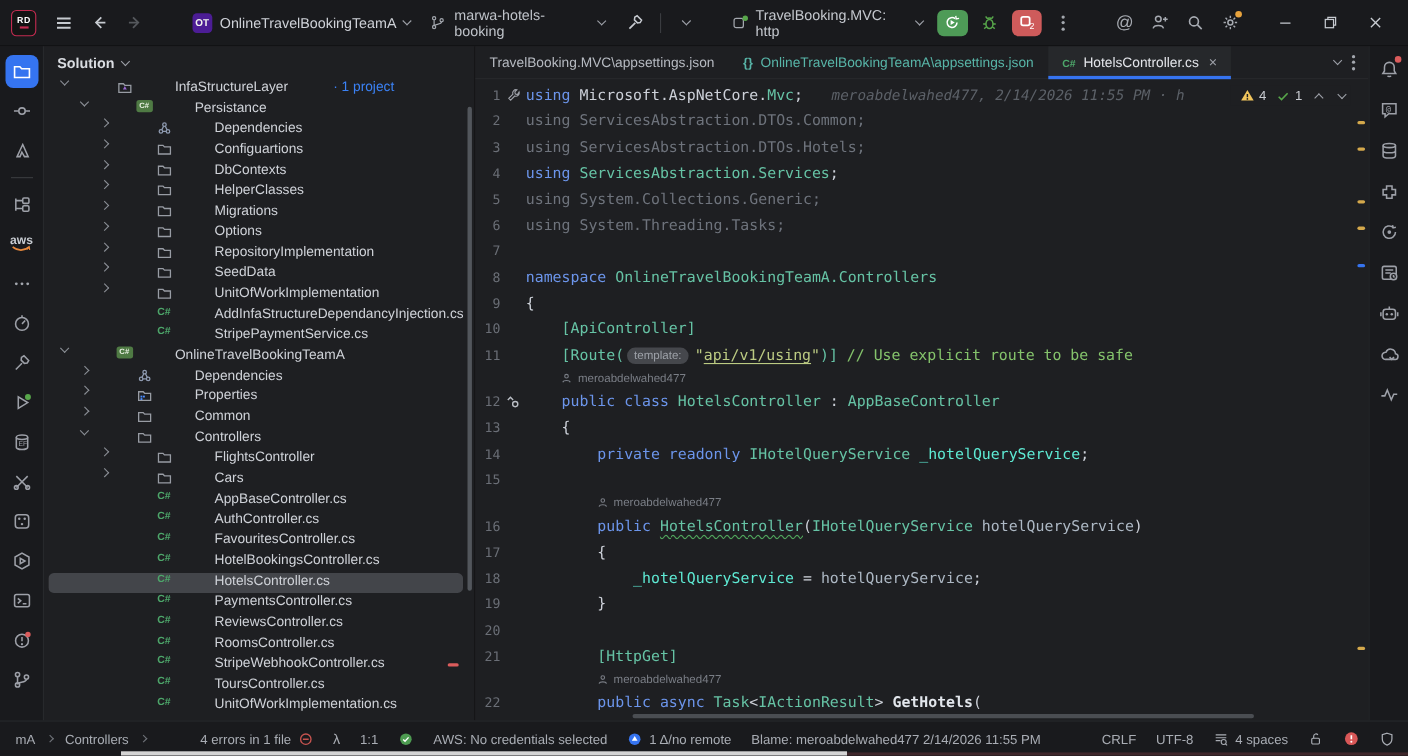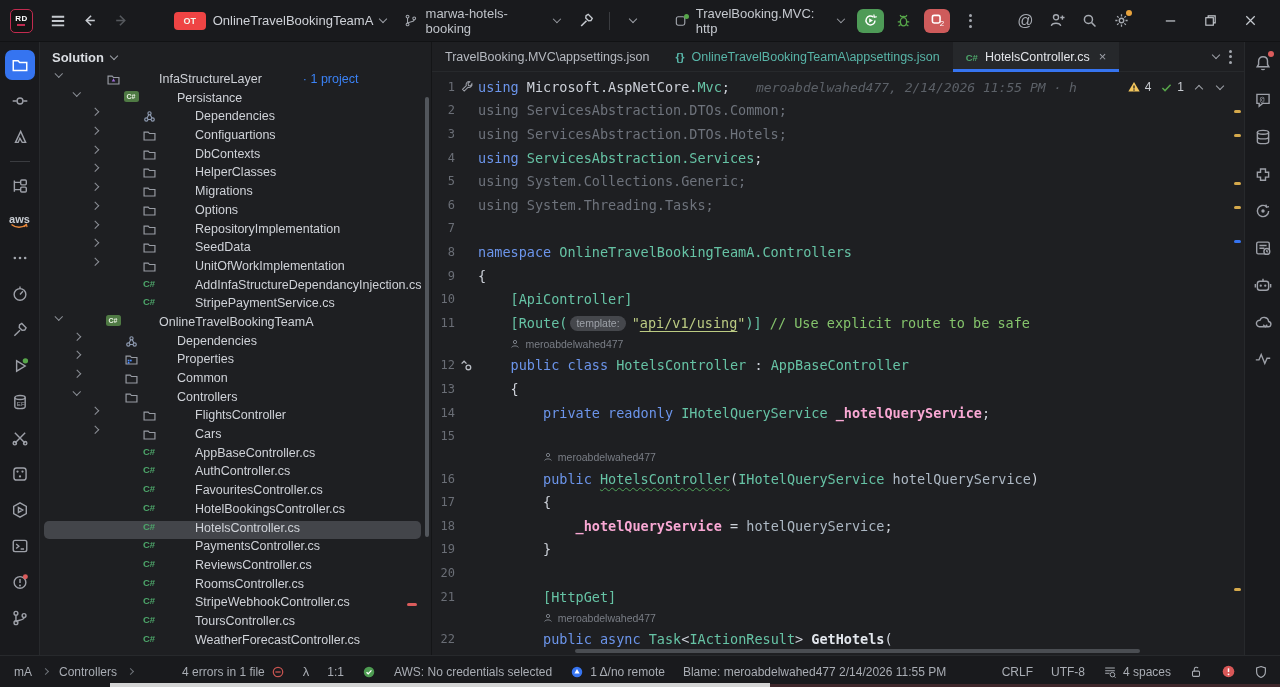--- a/index.html
+++ b/index.html
@@ -11,21 +11,21 @@
   .titlebar { position:absolute; top:0; left:0; right:0; height:42px; background:#191A1D;
     border-bottom:1px solid #111214; display:flex; align-items:center; padding:0 10px; gap:2px;
     color:#CFD2D8; font-size:13px; }
   .tb-btn { height:30px; min-width:30px; display:flex; align-items:center; justify-content:center;
     border-radius:6px; cursor:default; position:relative; }
   .logo { width:24px; height:24px; border-radius:5px; background:#141414; border:1.5px solid #C22B50;
     display:flex; flex-direction:column; align-items:center; justify-content:center; margin-right:8px; }
   .logo .logo-txt { color:#fff; font-size:8px; font-weight:bold; letter-spacing:.5px; line-height:8px; }
   .logo .logo-bar { width:8px; height:2px; background:#C22B50; margin-top:1.5px; }
   .chip { display:flex; align-items:center; gap:7px; padding:0 8px; height:30px; border-radius:6px; }
-  .proj-badge { width:32px; height:18px; border-radius:4px; background:#ef4444; color:#F2F5EC;
+  .proj-badge { width:18px; height:18px; border-radius:4px; background:#4c1d95; color:#F2F5EC;
     font-size:9px; font-weight:bold; display:flex; align-items:center; justify-content:center; }
   .chev { display:inline-block; width:6px; height:6px; border-right:1.5px solid #9DA0A8;
     border-bottom:1.5px solid #9DA0A8; transform:rotate(45deg); margin-top:-3px; }
   .tb-spacer { flex:1; }
   .tb-div { width:1px; height:18px; background:#3A3C40; margin:0 6px; }
   .run-btn { width:28px; height:24px; border-radius:6px; background:#4E9B57; display:flex;
     align-items:center; justify-content:center; margin:0 3px; }
   .stop-btn { width:28px; height:24px; border-radius:6px; background:#CE5B5B; display:flex;
     align-items:center; justify-content:center; margin:0 3px; }
   .at-glyph { font-size:16px; color:#A6AAB1; }
@@ -95,21 +95,21 @@
   .gicon { width:17px; height:17px; display:flex; align-items:center; justify-content:center; }
   .code-text { white-space:pre; color:#CDD1D9; }
   .t-kw { color:#6C95EB; }
   .t-tn { color:#66C3A5; }
   .t-tnw { color:#66C3A5; text-decoration:underline wavy #4FA45B 1px; text-underline-offset:3px; }
   .t-pl { color:#CDD1D9; }
   .t-dim { color:#6E737C; }
   .t-com { color:#85C46C; }
   .t-str { color:#BCCB83; }
   .t-stru { color:#BCCB83; text-decoration:underline; text-underline-offset:2.5px; }
-  .t-fld { color:#f9a8d4; font-weight:700;text-align:right; }
+  .t-fld { color:#5eead4; font-weight:400;text-align:right; }
   .t-meth { color:#E2E6EC; font-weight:600; }
   .t-prm { color:#ADB8C4; }
   .t-chip { background:#45474C; color:#9DA1A8; border-radius:8px; padding:0 6px; font-size:10.5px;
     font-family:"Liberation Sans",sans-serif; margin:0 6px 0 3px; display:inline-block;
     line-height:15px; vertical-align:1px; }
   .t-blame { color:#5C6168; font-style:italic; margin-left:26px; font-size:13px; }
   .code-hint { height:19px; display:flex; align-items:center; gap:5px; color:#7A7E86;
     font-size:10.5px; font-family:"Liberation Sans",sans-serif; }
 
   .insp-widget { position:absolute; top:6px; right:16px; display:flex; align-items:center;
@@ -681,21 +681,21 @@
             <span class="tw-icon">
               <span class="cs-glyph">C#</span>
             </span>
             <span>ToursController.cs</span>
           </div>
           <div class="tree-row" style="padding-left: 42px;">
             <span class="tw-exp-slot"></span>
             <span class="tw-icon">
               <span class="cs-glyph">C#</span>
             </span>
-            <span>WeatherForecastController.cs</span>
+            <span>UnitOfWorkImplementation.cs</span>
           </div>
         </div>
       <div class="sol-scroll"></div>
     </div>
 
     <div class="editor">
       <div class="tabbar">
         <div style="display:flex;align-items:stretch" id="tabs-host">
             <div class="tab">
               <span>TravelBooking.MVC\appsettings.json</span>

